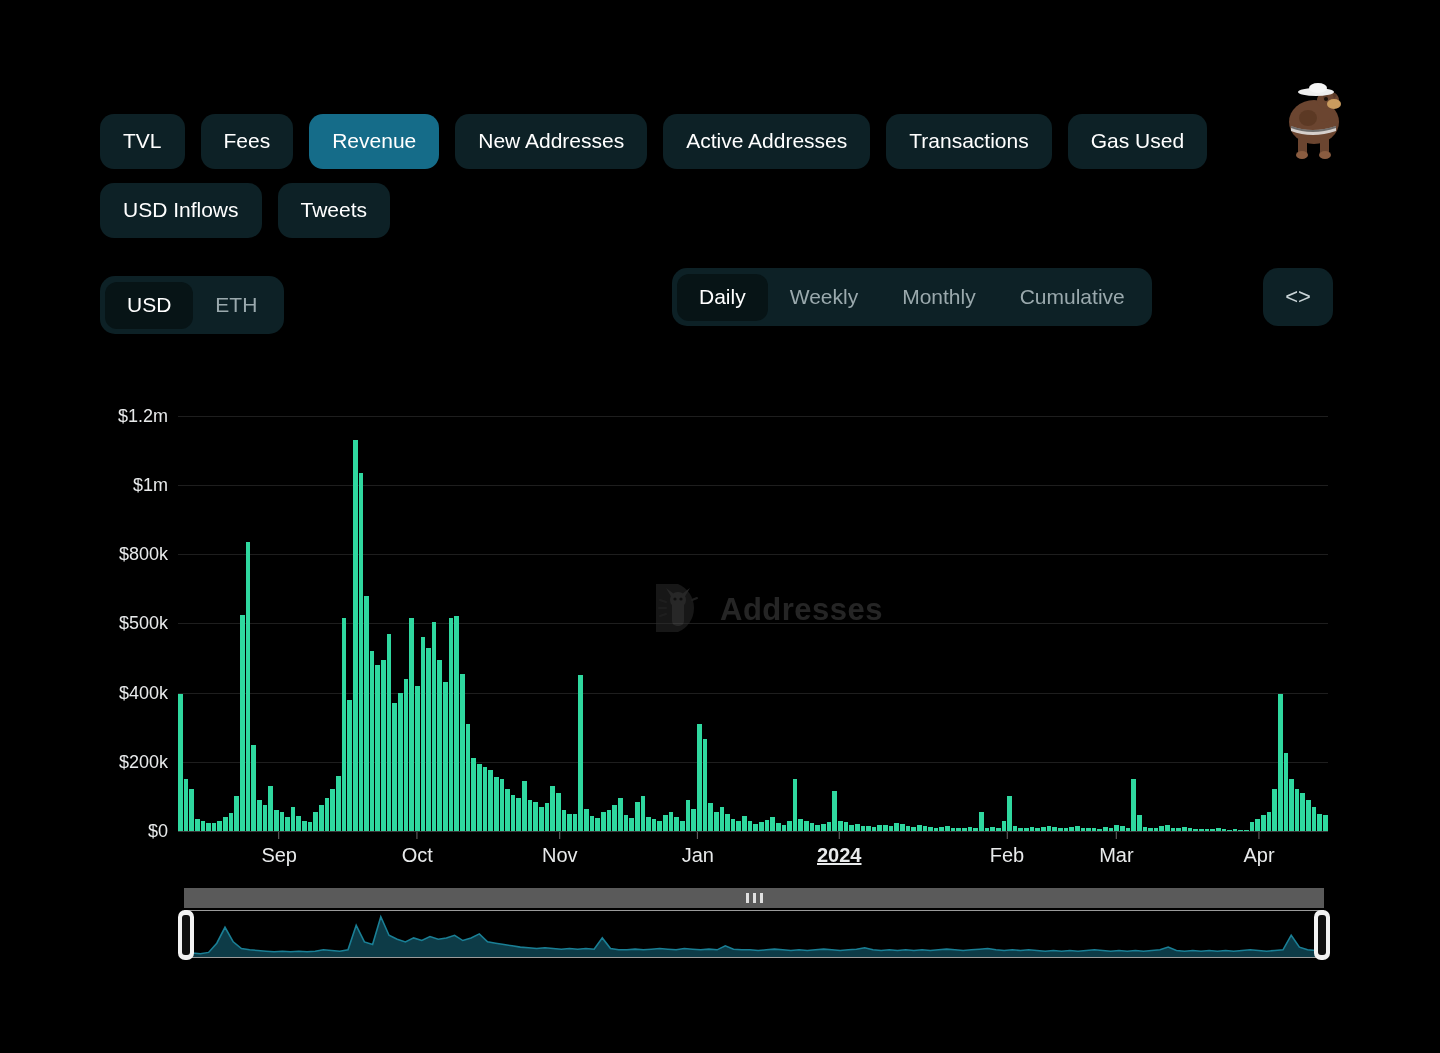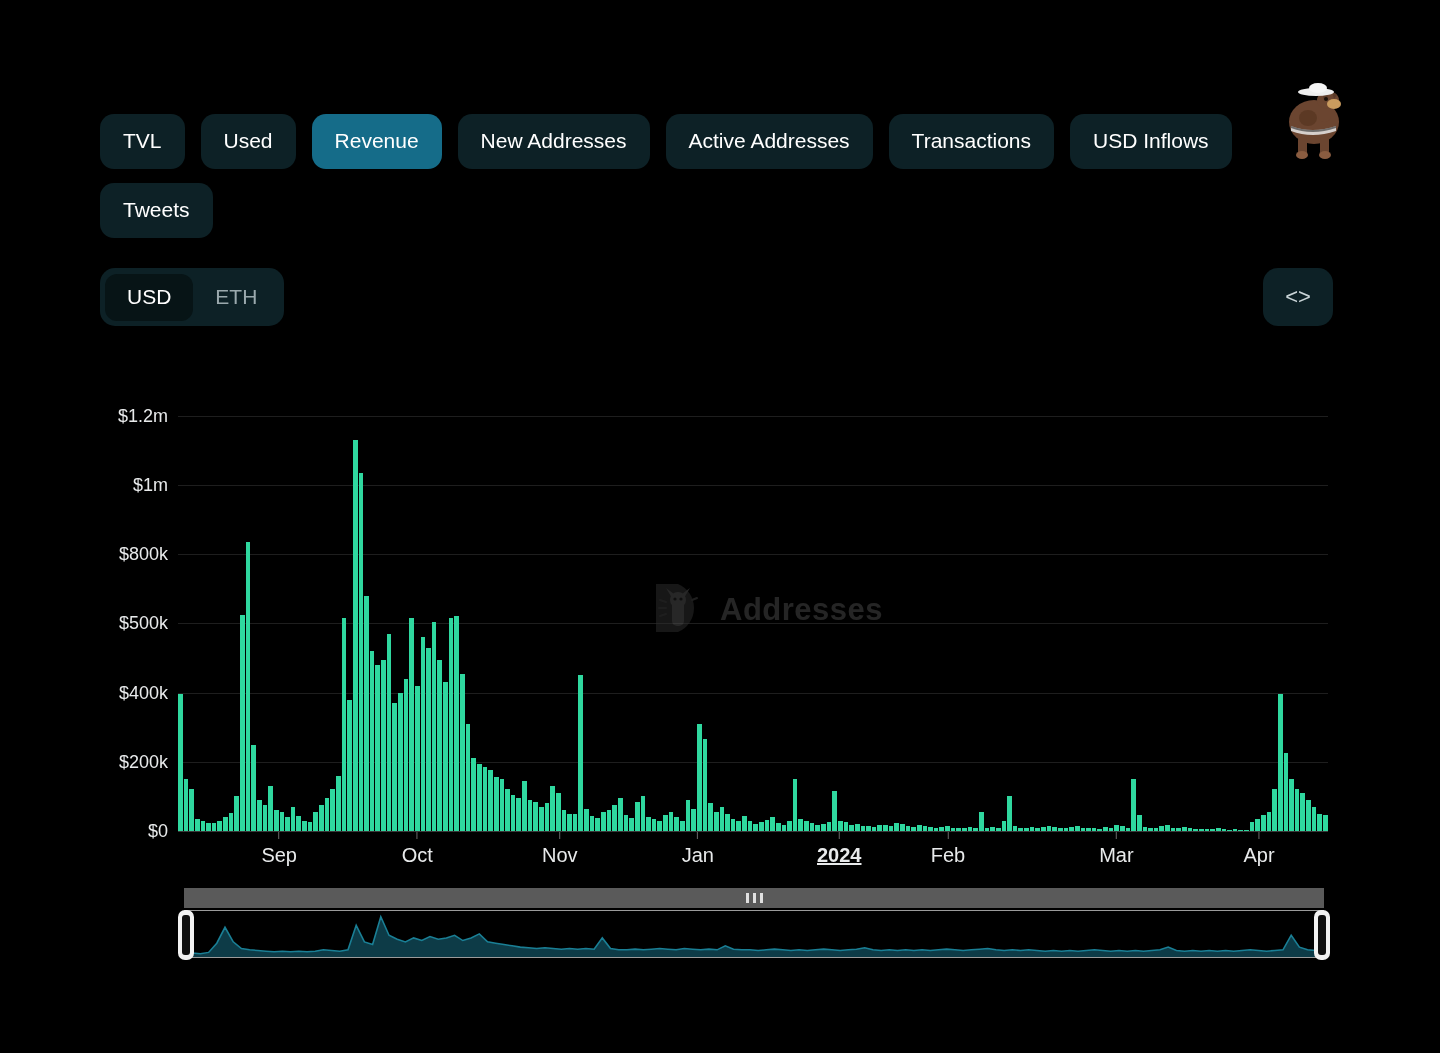--- a/index.html
+++ b/index.html
@@ -65,21 +65,21 @@
   .seg-group {
     position: absolute;
     background: #0d2126;
     border-radius: 15px;
     display: flex;
     align-items: center;
     height: 58px;
     box-sizing: border-box;
     padding: 5px;
   }
-  #denomination-toggle { left: 100px; top: 0; }
+  #denomination-toggle { left: 100px; top: 8px; }
   #interval-toggle { left: 672px; top: 0; }
   .seg {
     border: none;
     background: transparent;
     color: #9aa9ad;
     font-size: 21px;
     font-family: "Liberation Sans", sans-serif;
     border-radius: 12px;
     padding: 11px 22px 12px 22px;
     line-height: 24px;
@@ -272,25 +272,26 @@
     border-radius: 3px;
   }
   #slider-handle-left { left: 0px; }
   #slider-handle-right { left: 1136px; }
 </style>
 </head>
 <body>
 
 <div id="metric-tabs">
     <button class="pill">TVL</button>
-    <button class="pill">Used</button>
+    <button class="pill">Fees</button>
     <button class="pill active">Revenue</button>
     <button class="pill">New Addresses</button>
     <button class="pill">Active Addresses</button>
     <button class="pill">Transactions</button>
+    <button class="pill">Gas Used</button>
     <button class="pill">USD Inflows</button>
     <button class="pill">Tweets</button>
   </div>
 
 <div id="mascot">
   <svg viewBox="0 0 64 78" width="64" height="78" aria-hidden="true">
 
     <ellipse cx="30" cy="40" rx="25" ry="22" fill="#6b4530"></ellipse>
 
     <rect x="14" y="54" width="9" height="20" rx="4" fill="#6b4530"></rect>
@@ -315,20 +316,26 @@
 
     <path d="M7 44 Q28 52 52 44 L52 49 Q28 57 7 49 Z" fill="#e7e7e7" opacity="0.85"></path>
     <path d="M7 44 Q28 52 52 44 L52 46 Q28 54 7 46 Z" fill="#2a2a2a" opacity="0.6"></path>
   </svg>
 </div>
 
 <div id="controls-row">
   <div class="seg-group" id="denomination-toggle">
       <button class="seg active">USD</button>
       <button class="seg">ETH</button>
+    </div>
+  <div class="seg-group" id="interval-toggle">
+      <button class="seg active">Daily</button>
+      <button class="seg">Weekly</button>
+      <button class="seg">Monthly</button>
+      <button class="seg">Cumulative</button>
     </div>
   <button id="embed-button">
     <span>&lt;&gt;</span>
   </button>
 </div>
 
 <div id="chart-area">
   <div id="y-axis">
       <div class="y-tick" style="top: 436px;">$0</div>
       <div class="y-tick" style="top: 366.794px;">$200k</div>
@@ -554,21 +561,21 @@
         <div class="bar" style="height: 15.5714px; background: rgb(47, 216, 159);"></div>
       </div>
   </div>
   <div id="x-axis-line"></div>
   <div id="x-axis">
       <div class="x-tick" style="left: 101.2px;"><span class="tickmark"></span><span>Sep</span></div>
       <div class="x-tick" style="left: 239.2px;"><span class="tickmark"></span><span>Oct</span></div>
       <div class="x-tick" style="left: 381.8px;"><span class="tickmark"></span><span>Nov</span></div>
       <div class="x-tick" style="left: 519.8px;"><span class="tickmark"></span><span>Jan</span></div>
       <div class="x-tick bold" style="left: 661.25px;"><span class="tickmark"></span><span>2024</span></div>
-      <div class="x-tick" style="left: 770px;"><span class="tickmark"></span><span>Feb</span></div>
+      <div class="x-tick" style="left: 829px;"><span class="tickmark"></span><span>Feb</span></div>
       <div class="x-tick" style="left: 938.4px;"><span class="tickmark"></span><span>Mar</span></div>
       <div class="x-tick" style="left: 1081px;"><span class="tickmark"></span><span>Apr</span></div>
     </div>
 </div>
 
 <div id="watermark">
   <span>
     <svg viewBox="0 0 56 56" width="56" height="56" aria-hidden="true">
       <path d="M6 4 h22 a26 26 0 0 1 0 48 H6 Z" fill="#2e2e2e"></path>
       <g fill="#4f4f4f">

